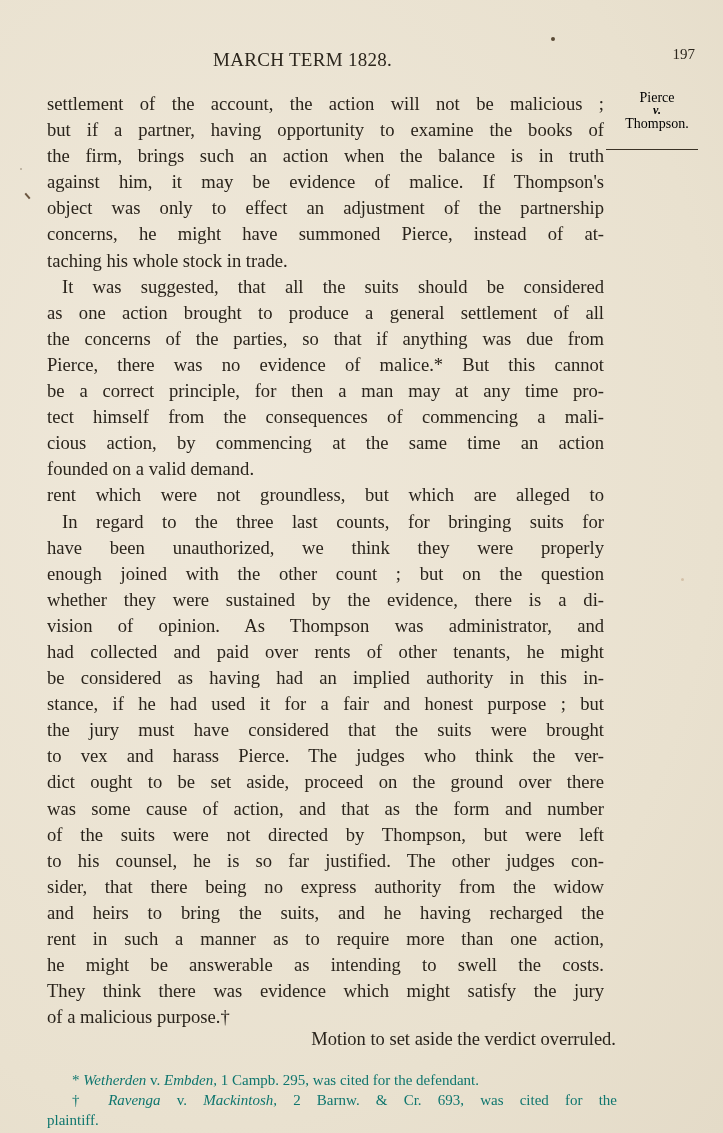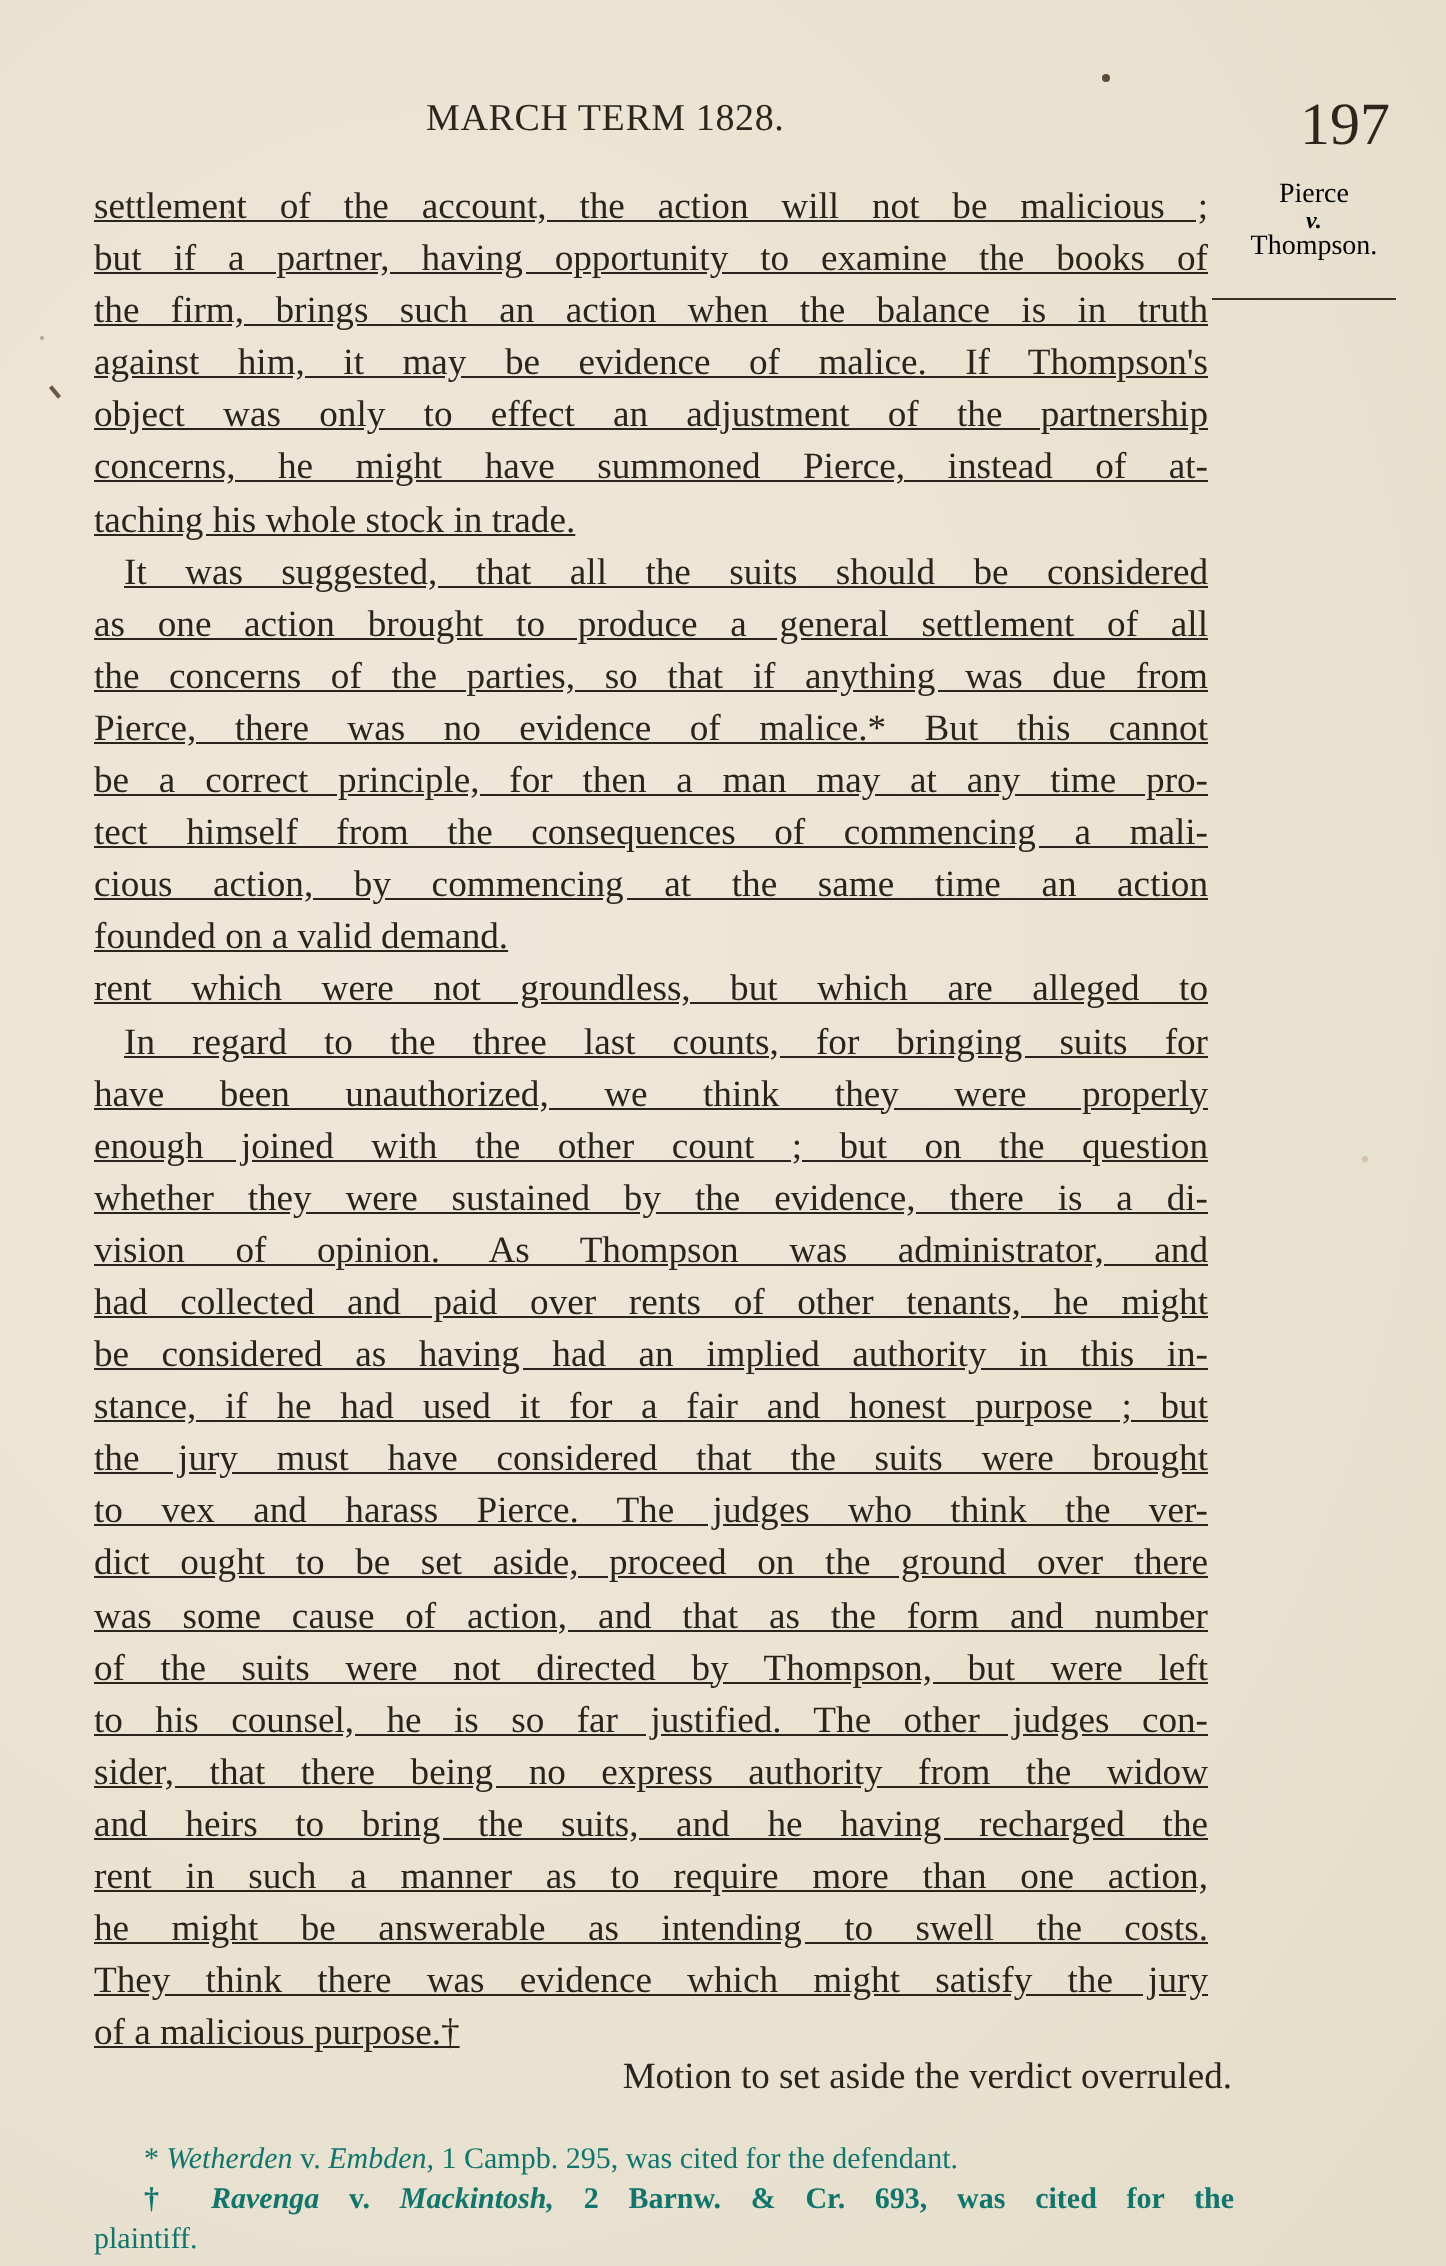--- a/index.html
+++ b/index.html
@@ -33,21 +33,21 @@
       left: 213px;
       top: 3px;
       font-size: 19px;
       letter-spacing: 0.3px;
       color: #2c261d;
     }
     .page-number {
       position: absolute;
       right: 28px;
       top: 0px;
-      font-size: 30px;
+      font-size: 15px;
       color: #2c261d;
     }
     .margin-note {
       position: absolute;
       left: 607px;
       top: 62px;
       width: 100px;
       text-align: center;
       font-size: 14px;
       line-height: 15px;
@@ -76,21 +76,20 @@
     }
     .line {
       display: block;
       font-size: 18.6px;
       line-height: 26.1px;
       height: 26.1px;
       white-space: nowrap;
       text-align: justify;
       text-align-last: justify;
       color: #2a241c;
-      text-decoration: underline;
     }
     .line.last {
       text-align-last: left;
     }
     .line.indent {
       padding-left: 15px;
     }
     .holding {
       position: absolute;
       left: 268px;
@@ -109,21 +108,20 @@
       line-height: 20px;
       color: #0f766e;
     }
     .fn-line {
       display: block;
       white-space: nowrap;
     }
     .fn-line.justify {
       text-align: justify;
       text-align-last: justify;
-      font-weight: bold;
     }
     .fn-cont {
       margin-left: -25px;
     }
     .fn-case { font-style: italic; }
     .speck {
       position: absolute;
       background: #5a4a36;
       border-radius: 50%;
     }

